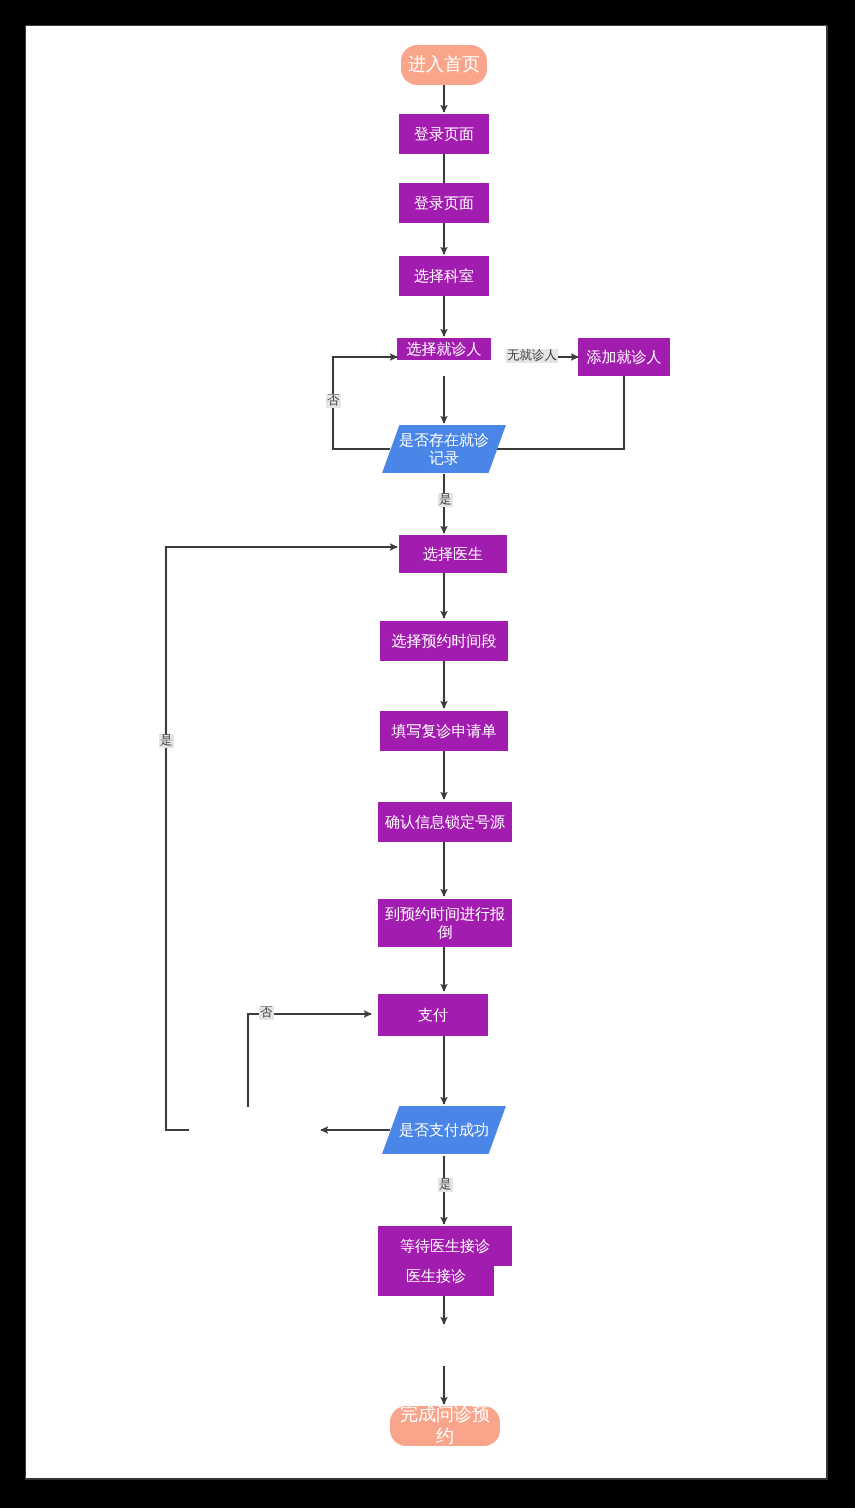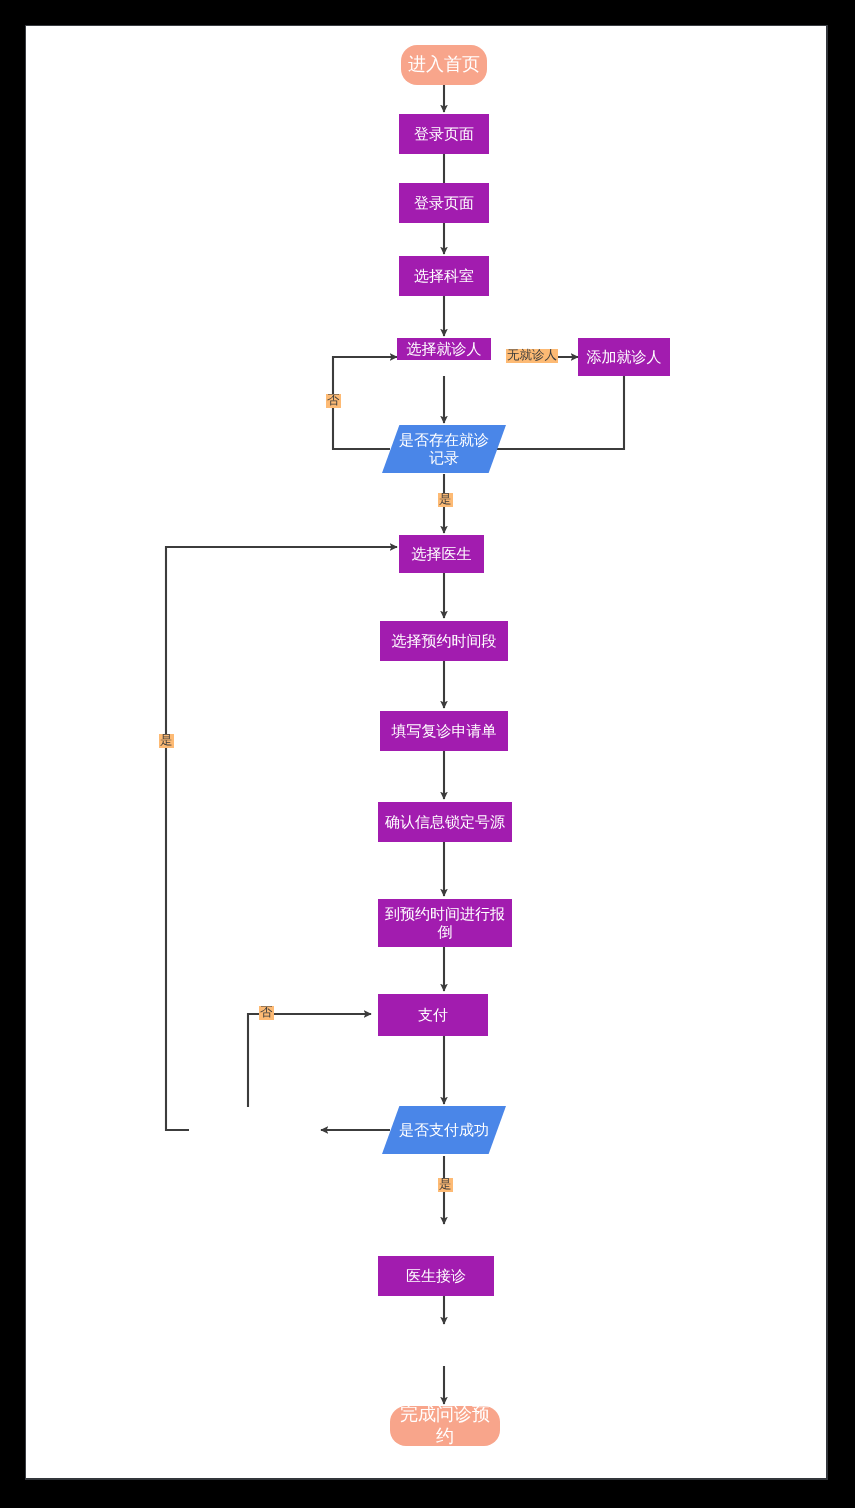--- a/index.html
+++ b/index.html
@@ -71,21 +71,21 @@
   .deci {
     background: #4a86e8;
     font-size: 15px;
     
     clip-path: polygon(14% 0, 100% 0, 86% 100%, 0 100%);
   }
   .edge-label {
     position: absolute;
     font-size: 12.5px;
     color: #3c3c3c;
-    background: #fdba74;
+    background: #e5e5e5;
     padding: 0 1px;
     line-height: 1.1;
     white-space: nowrap;
     z-index: 4;
     font-family: "Liberation Sans", "DejaVu Sans", sans-serif;
   }
 </style>
 </head>
 <body>
 
@@ -166,21 +166,21 @@
 
     <div class="node proc" style="left:552px; top:312px; width:92px; height:38px;">
       <span class="lbl">添加就诊人</span>
     </div>
 
     <div class="node deci" style="left:356px; top:399px; width:124px; height:48px;">
       <span class="lbl">是否存在就诊
 记录</span>
     </div>
 
-    <div class="node proc" style="left:373px; top:509px; width:85px; height:38px;">
+    <div class="node proc" style="left:373px; top:509px; width:108px; height:38px;">
       <span class="lbl">选择医生</span>
     </div>
 
     <div class="node proc" style="left:354px; top:595px; width:128px; height:40px;">
       <span class="lbl">选择预约时间段</span>
     </div>
 
     <div class="node proc" style="left:354px; top:685px; width:128px; height:40px;">
       <span class="lbl">填写复诊申请单</span>
     </div>
@@ -196,20 +196,23 @@
 
     <div class="node proc" style="left:352px; top:968px; width:110px; height:42px;">
       <span class="lbl">支付</span>
     </div>
 
 
     <div class="node deci" style="left:356px; top:1080px; width:124px; height:48px;">
       <span class="lbl">是否支付成功</span>
     </div>
 
+    <div class="node proc" style="left:352px; top:1200px; width:134px; height:40px;">
+      <span class="lbl">等待医生接诊</span>
+    </div>
 
     <div class="node proc" style="left:352px; top:1230px; width:116px; height:40px;">
       <span class="lbl">医生接诊</span>
     </div>
 
     <div class="node term" style="left:364px; top:1380px; width:110px; height:40px;">
       <span class="lbl">完成问诊预约</span>
     </div>
 
     <div class="edge-label" style="left:480px; top:323px;">无就诊人</div>

